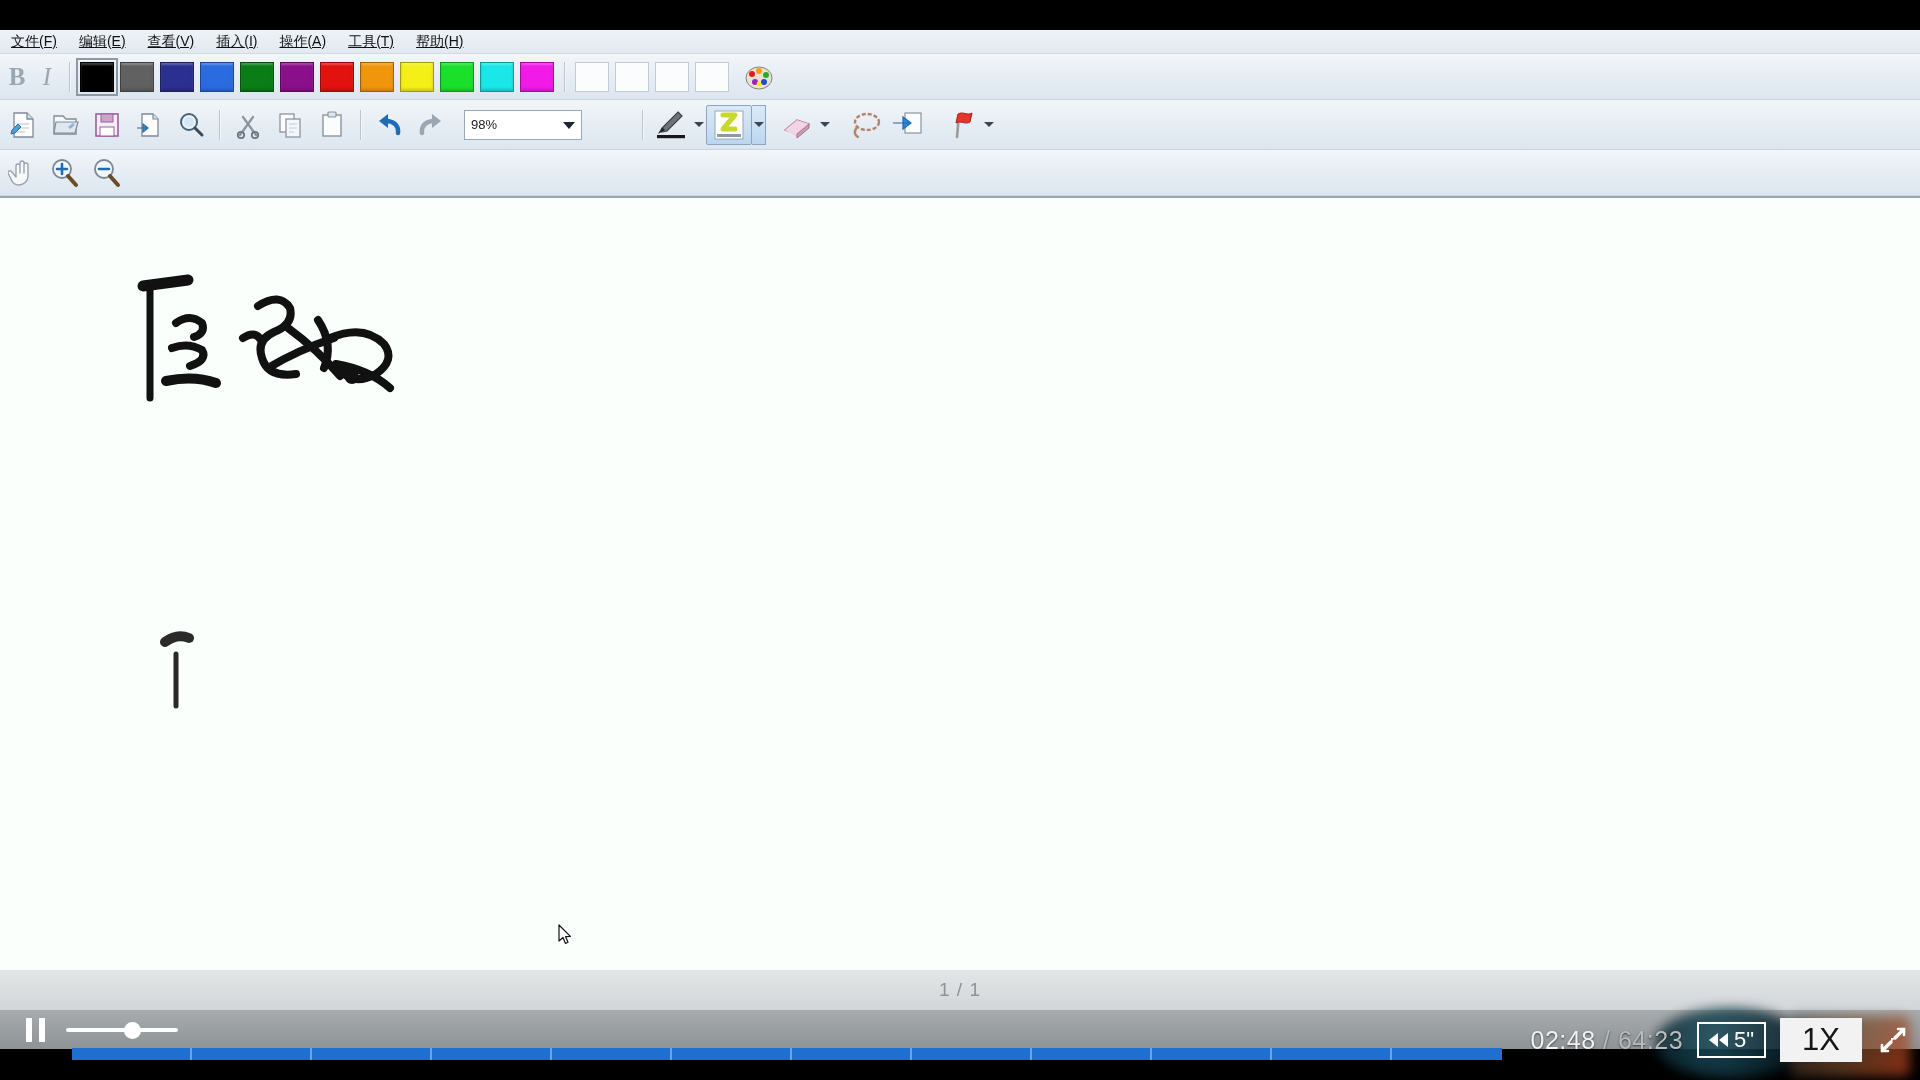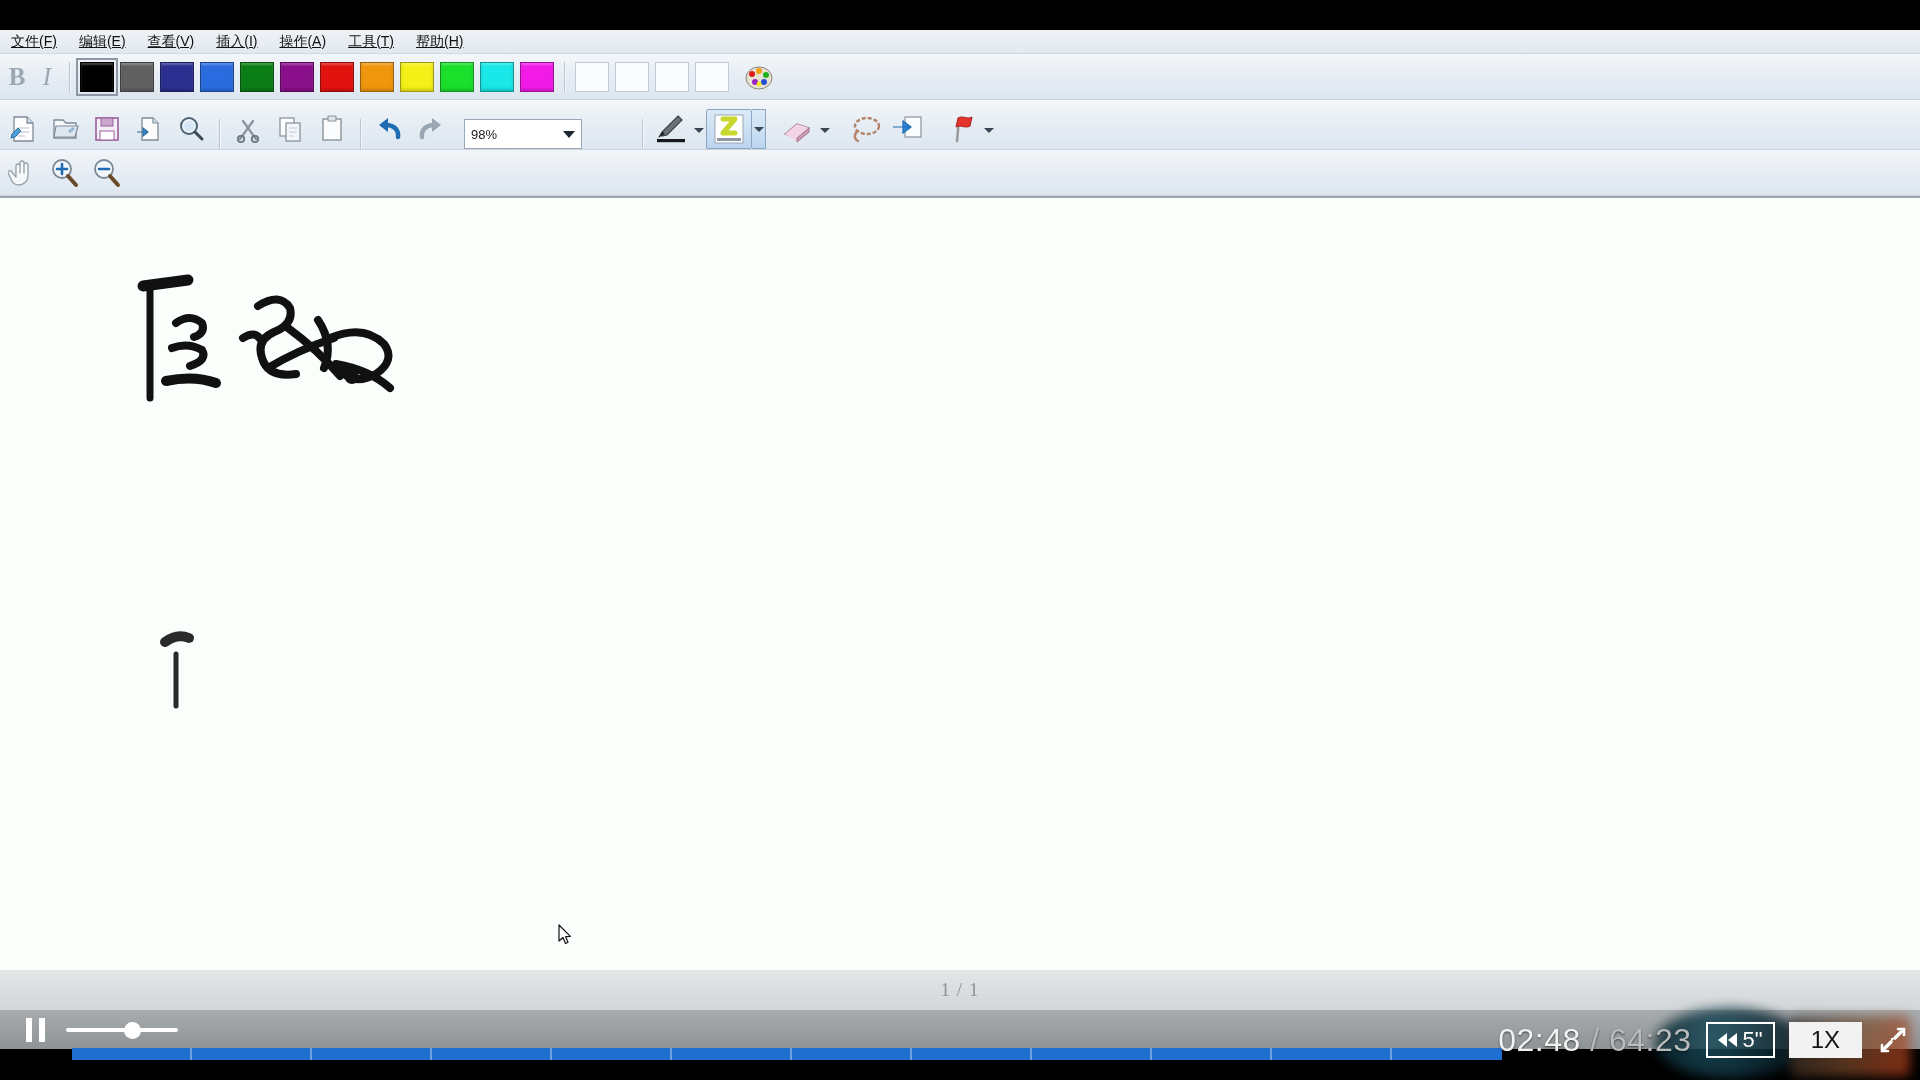--- a/index.html
+++ b/index.html
@@ -79,21 +79,21 @@
 
   
   .toolbar {
     position: absolute; left: 0;
     width: 1920px;
     background: linear-gradient(180deg,#f3f6f9 0%,#e6edf4 50%,#dde6ef 100%);
     display: flex; align-items: center;
     border-bottom: 1px solid #c9d4de;
   }
   #toolbar-format { top: 54px; height: 46px; padding-left: 2px; }
-  #toolbar-main   { top: 100px; height: 50px; padding-left: 2px; align-items: flex-end; }
+  #toolbar-main   { top: 100px; height: 50px; padding-left: 2px; }
   #toolbar-view   { top: 150px; height: 46px; padding-left: 2px; }
 
   .tb-sep {
     width: 1px; height: 30px;
     background: #b9c4cf;
     margin: 0 7px;
     box-shadow: 1px 0 0 #f3f8fc;
   }
 
   
@@ -199,21 +199,21 @@
   #page-indicator-bar {
     position: absolute;
     left: 0; top: 970px;
     width: 1920px; height: 40px;
     background: linear-gradient(180deg,#e3e6e7 0%,#d2d6d8 100%);
     display: flex; align-items: center; justify-content: center;
   }
   #page-indicator {
     font-size: 19px;
     color: #8d9396;
-    font-family: Liberation Serif, serif;
+    font-family: Liberation Sans, sans-serif;
     letter-spacing: 1px;
   }
 
   
   #player-bar {
     position: absolute;
     left: 0; top: 1010px;
     width: 1920px; height: 70px;
     background: linear-gradient(180deg,#a8acae 0%,#8e9395 55%,#000 56%,#000 100%);
     display: flex; align-items: flex-start;
@@ -258,21 +258,21 @@
 
   
   #player-controls-right {
     position: absolute;
     right: 0; top: 1014px;
     height: 52px;
     display: flex; align-items: center; gap: 14px;
     padding-right: 10px;
   }
   #time-display {
-    font-size: 32px;
+    font-size: 25px;
     color: #f2f2f2;
     letter-spacing: .5px;
     text-shadow: 0 1px 2px rgba(0,0,0,.6);
     white-space: nowrap;
   }
   #time-total { color: #b9bcbd; }
   #rewind-button {
     display: flex; align-items: center; gap: 6px;
     border: 2px solid #ffffff;
     padding: 3px 10px;
@@ -283,21 +283,21 @@
   #rewind-button .rw-arrows { display:flex; gap:1px; }
   #rewind-button .rw-arrows i {
     display:block; width:0;height:0;
     border-top: 7px solid transparent;
     border-bottom: 7px solid transparent;
     border-right: 9px solid #fff;
   }
   #speed-button {
     background: #f2f2f2;
     color: #151515;
-    font-size: 24px;
+    font-size: 31px;
     padding: 4px 22px;
     white-space: nowrap;
   }
   #fullscreen-button {
     width: 34px; height: 34px;
     position: relative;
   }
 
   
   .vid-blob {

